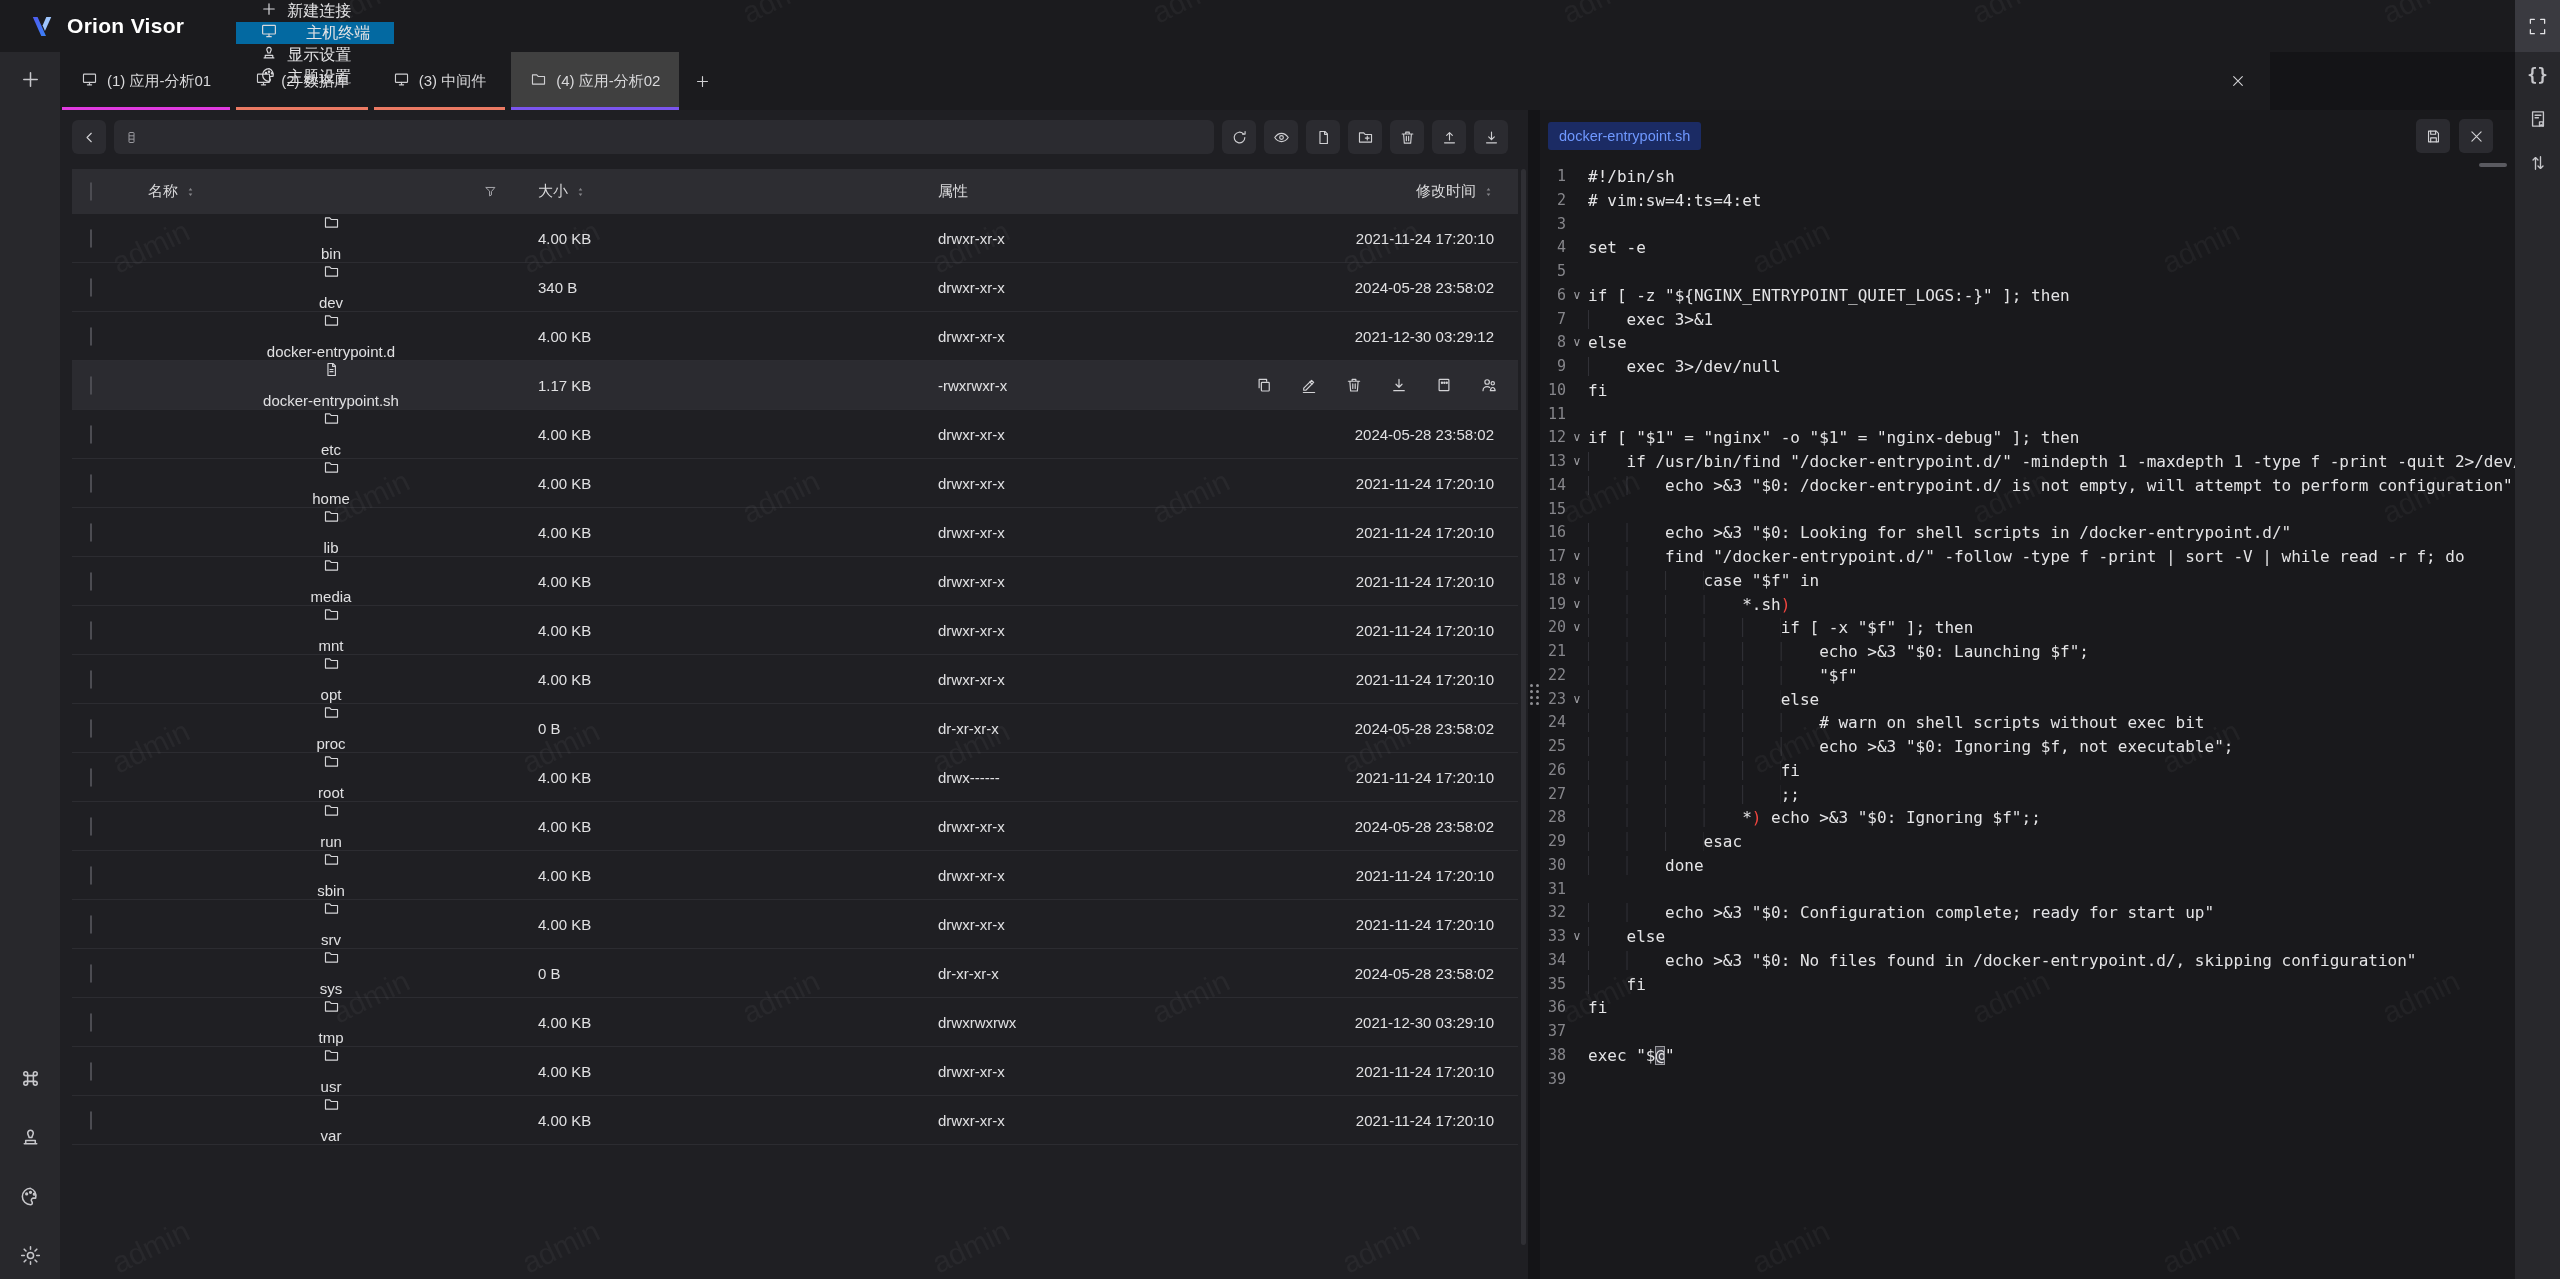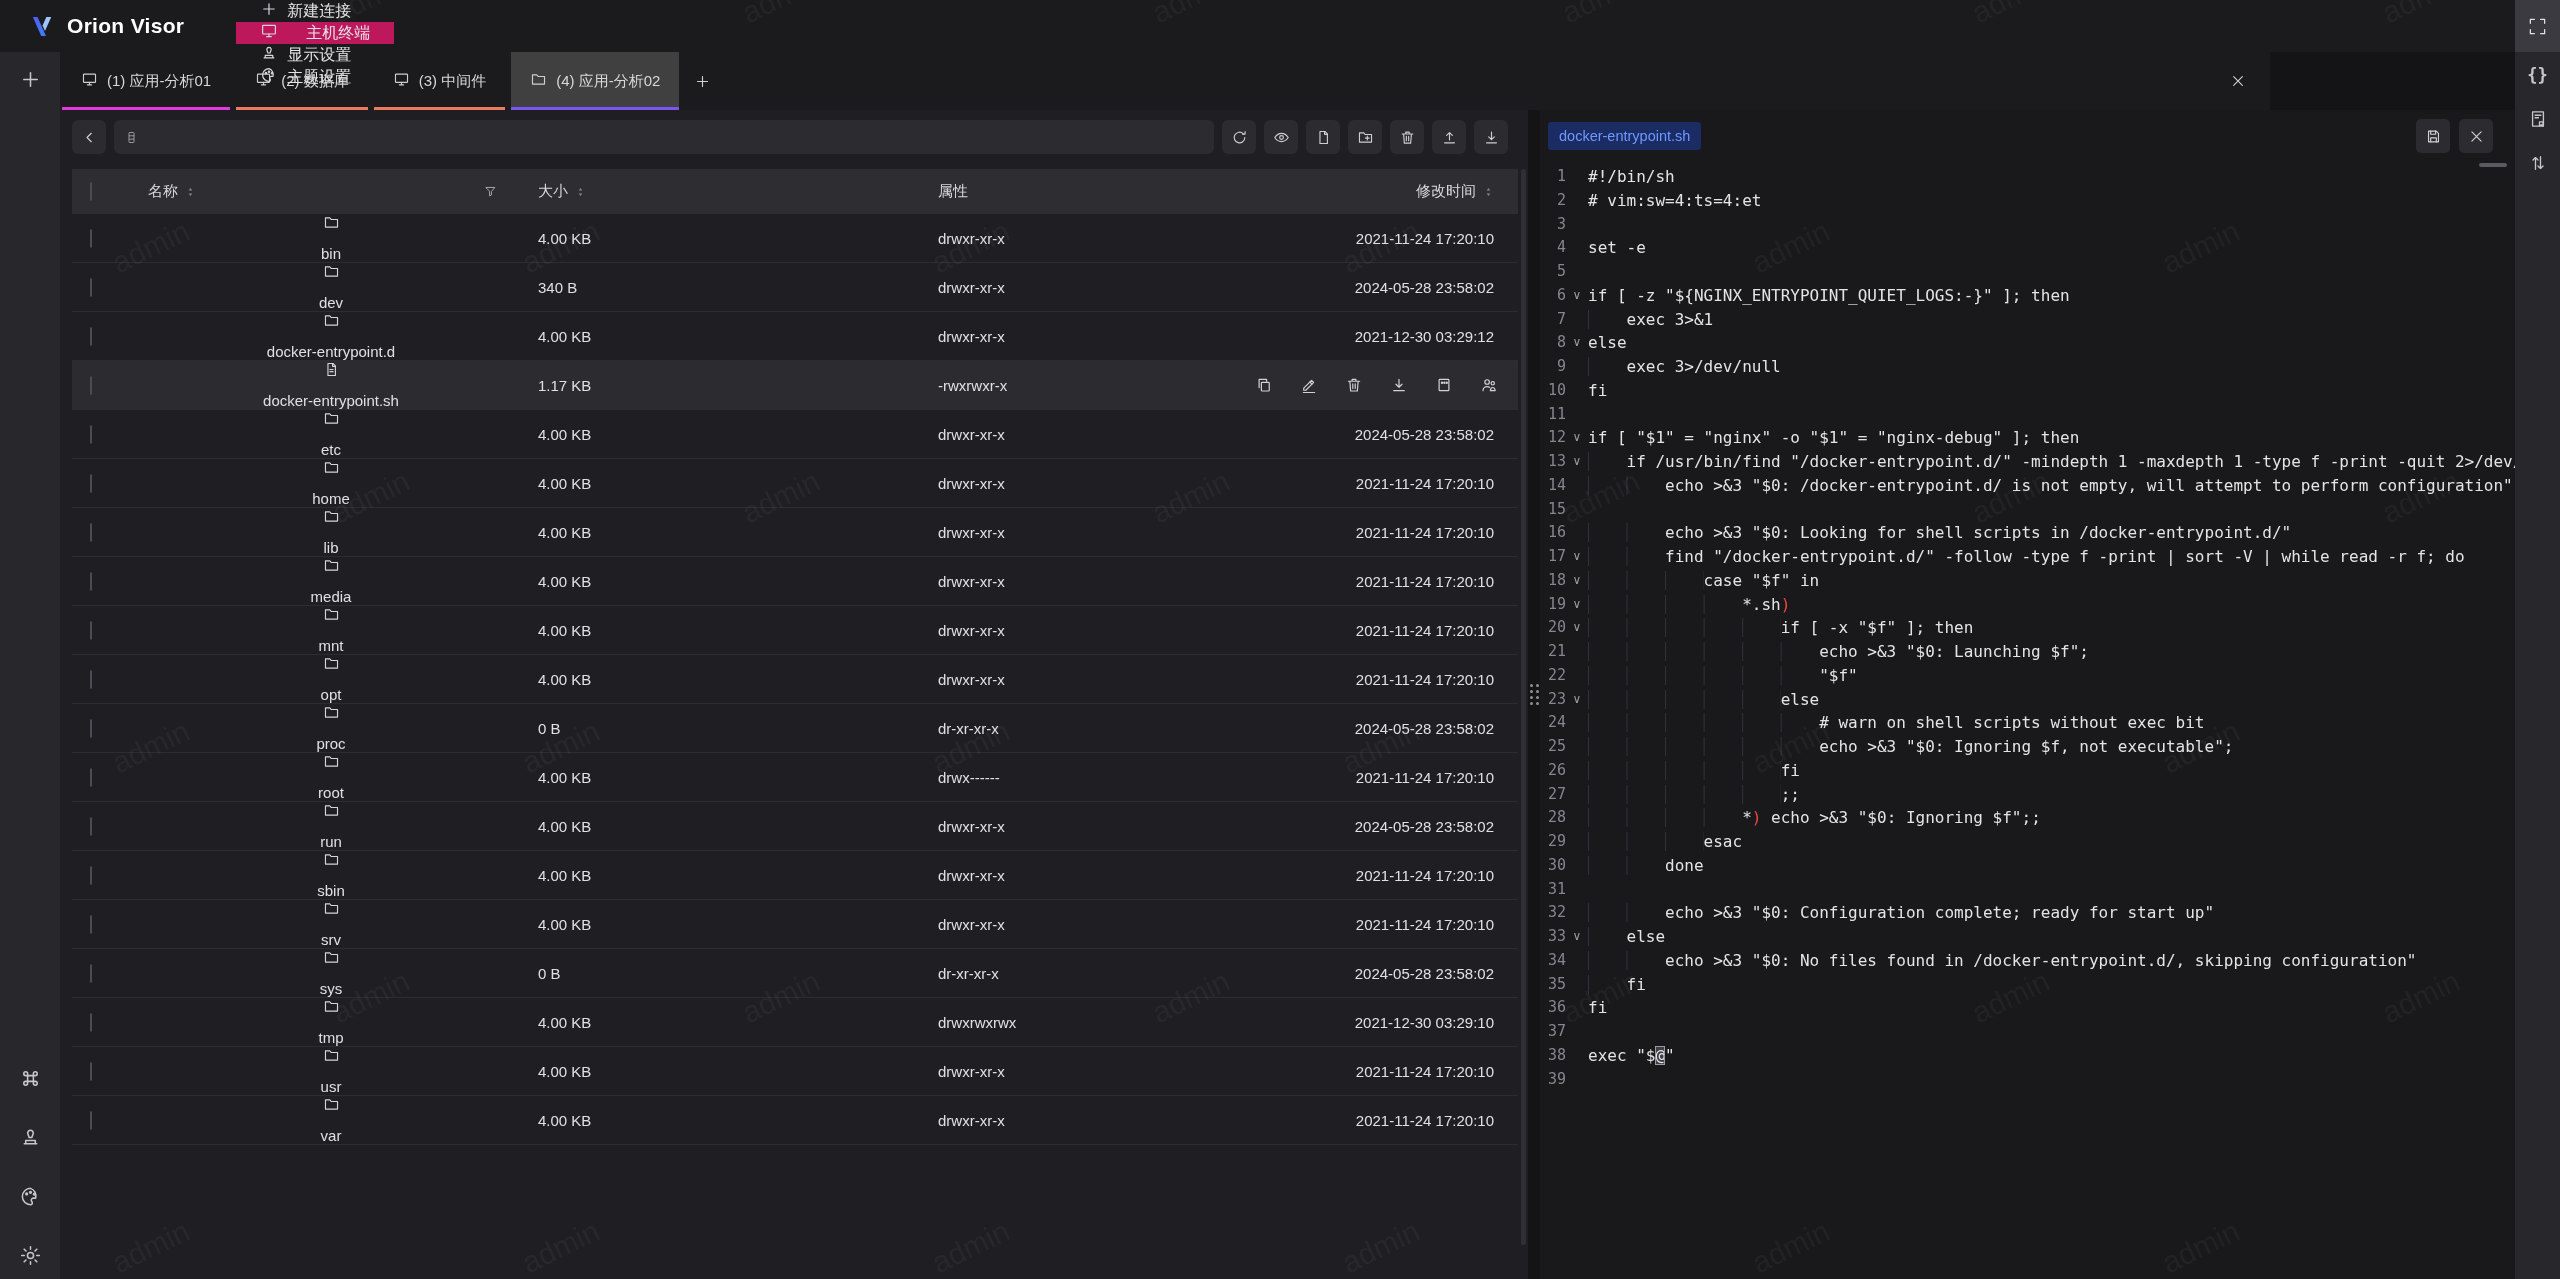--- a/index.html
+++ b/index.html
@@ -10,21 +10,21 @@
   .wm-layer{position:absolute;inset:0;z-index:30;pointer-events:none;overflow:hidden;}
   .wm{position:absolute;font-size:30px;color:rgba(210,210,215,0.05);transform:rotate(-26deg);white-space:nowrap;}
 
   
   .topbar{position:absolute;left:0;top:0;width:2560px;height:52px;background:#1b1b1e;display:flex;align-items:stretch;z-index:5;}
   .brand{display:flex;align-items:center;gap:10px;padding-left:30px;}
   .logo svg{width:27px;height:27px;display:block;}
   .brand-text{font-size:21px;font-weight:bold;color:#ffffff;letter-spacing:.3px;}
   .topnav{display:flex;margin-left:52px;flex-direction:column;}
   .nav-item{display:flex;align-items:center;gap:9px;padding:0 24px;font-size:16px;color:#e3e3e5;cursor:pointer;}
-  .nav-item.active{background:#be185d;gap:28px;}
+  .nav-item.active{background:#0369a1;gap:28px;}
   .nav-item svg{width:18px;height:18px;color:#d8d8db;}
   .fs-btn{position:absolute;right:0;top:0;width:45px;height:52px;background:#3a3a40;display:flex;align-items:center;justify-content:center;}
   .fs-btn svg{width:19px;height:19px;color:#e2e2e5;}
 
   
   .sidebar{position:absolute;left:0;top:52px;width:60px;height:1227px;background:#28282c;box-sizing:border-box;
     display:flex;flex-direction:column;justify-content:space-between;align-items:center;padding:16px 0 12px;}
   .sb-group{display:flex;flex-direction:column;align-items:center;gap:36px;}
   .sb-icon{width:23px;height:23px;color:#c7c7cb;cursor:pointer;}
   .sb-icon svg{width:23px;height:23px;}

